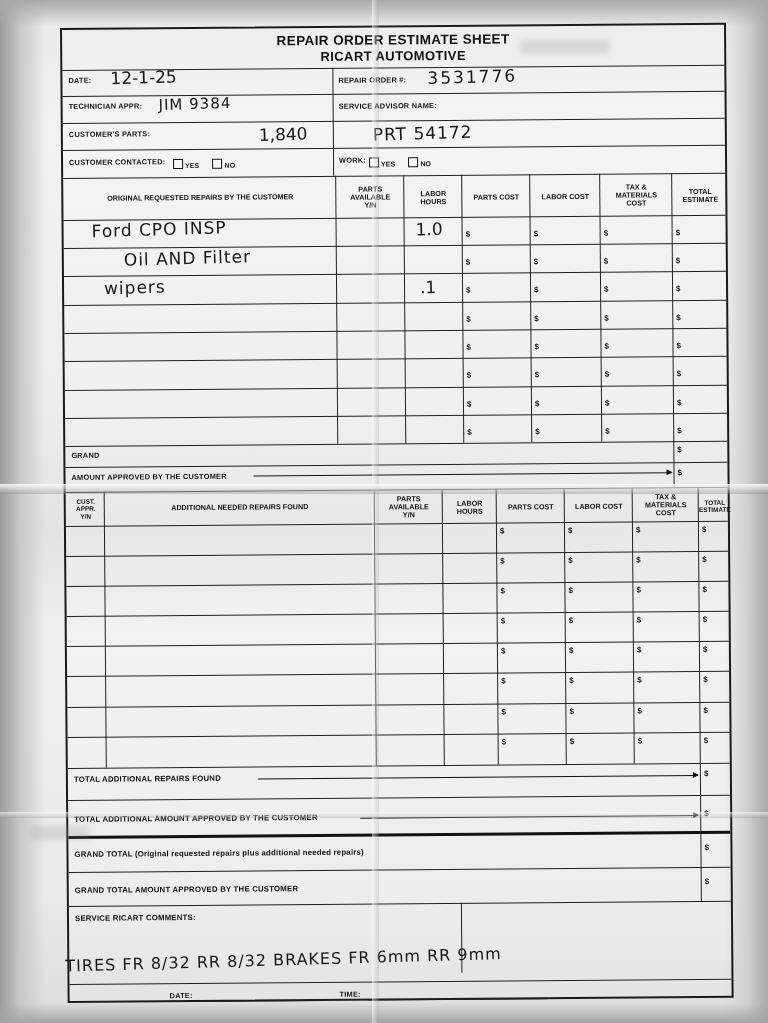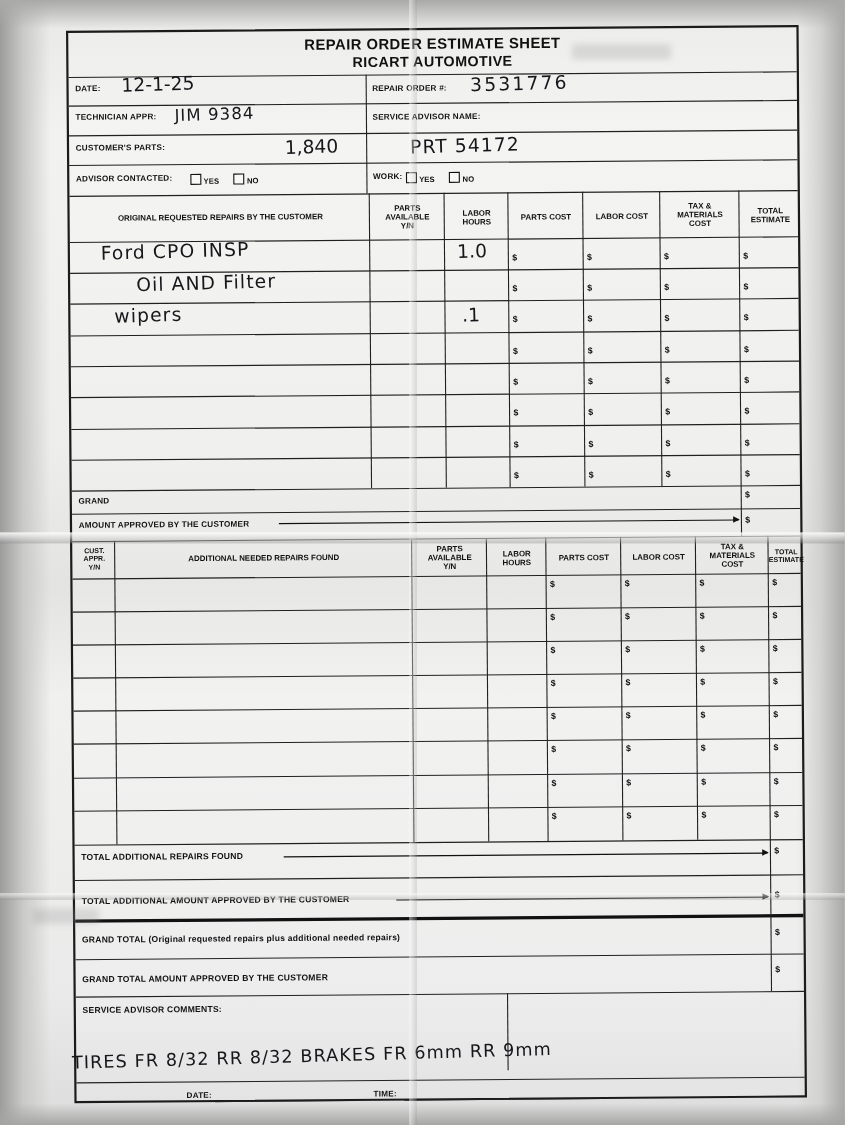--- a/index.html
+++ b/index.html
@@ -123,21 +123,21 @@
     <div class="cell hw" style="left:96px; top:66px; letter-spacing:1px;">JIM  9384</div>
     <div class="cell lbl" style="left:276px; top:74px;">SERVICE ADVISOR NAME:</div>
     <div class="cell hw" style="left:400px; top:68px;"></div>
 
     <div class="hline" style="top:120px;"></div>
     <div class="cell lbl" style="left:6px; top:100px;">CUSTOMER'S PARTS:</div>
     <div class="cell hw big" style="left:196px; top:96px;">1,840</div>
     <div class="cell hw big" style="left:310px; top:96px; letter-spacing:1px;">PRT 54172</div>
 
     <div class="hline" style="top:148px;"></div>
-    <div class="cell lbl" style="left:6px; top:128px;">ADVISOR CONTACTED:</div>
+    <div class="cell lbl" style="left:6px; top:128px;">CUSTOMER CONTACTED:</div>
     <div class="cell" style="left:110px; top:125px;">
       <span class="chkwrap"><span class="chk"></span><span>YES</span></span>
       <span class="chkwrap"><span class="chk"></span><span>NO</span></span>
     </div>
     <div class="cell lbl" style="left:276px; top:128px;">WORK:</div>
     <div class="cell" style="left:306px; top:125px;">
       <span class="chkwrap"><span class="chk"></span><span>YES</span></span>
       <span class="chkwrap"><span class="chk"></span><span>NO</span></span>
     </div>
 
@@ -343,21 +343,21 @@
     <div class="cell hw sm" style="left:648px; top:814px;"></div>
     <div class="hline" style="top:842px;"></div>
 
     <div class="cell lbl" style="left:6px; top:856px; font-size:7.8px;">GRAND TOTAL AMOUNT APPROVED BY THE CUSTOMER</div>
     <div class="dollar" style="left:636px; top:852px;">$</div>
     <div class="cell hw sm" style="left:648px; top:848px;"></div>
     <div class="hline" style="top:876px;"></div>
 
     <div class="vline" style="left:632px; top:738px; height:138px;"></div>
 
-    <div class="cell lbl" style="left:6px; top:884px; font-size:7.8px;">SERVICE ADVISOR COMMENTS:</div>
+    <div class="cell lbl" style="left:6px; top:884px; font-size:7.8px;">SERVICE RICART COMMENTS:</div>
     <div class="vline" style="left:392px; top:876px; height:70px;"></div>
     <div class="cell hw" style="left:-4px; top:922px; font-size:16px; letter-spacing:1px;">TIRES  FR  8/32   RR  8/32  BRAKES  FR  6mm   RR  9mm</div>
     <div class="hline" style="top:954px;"></div>
 
     <div class="cell lbl" style="left:6px; top:1008px;">WORK APPROVED:</div>
     <div class="cell lbl" style="left:100px; top:962px;">DATE:</div>
     <div class="cell lbl" style="left:270px; top:962px;">TIME:</div>
     <div class="cell hw sm" style="left:130px; top:956px;"></div>
     <div class="cell hw sm" style="left:300px; top:956px;"></div>
     <div style="position:absolute; left:126px; top:972px; width:130px; border-bottom:1px solid #202020;"></div>

